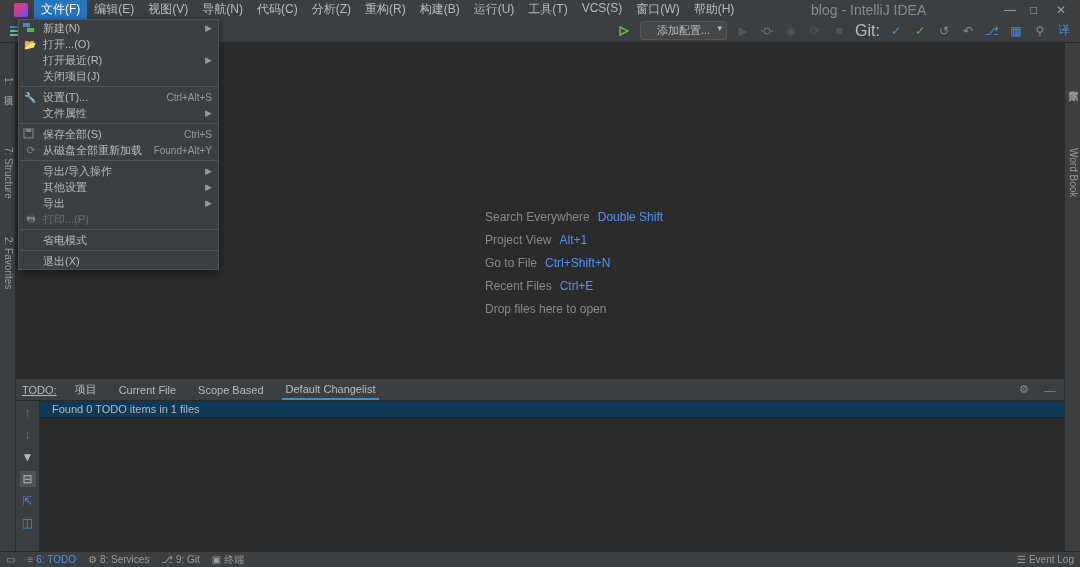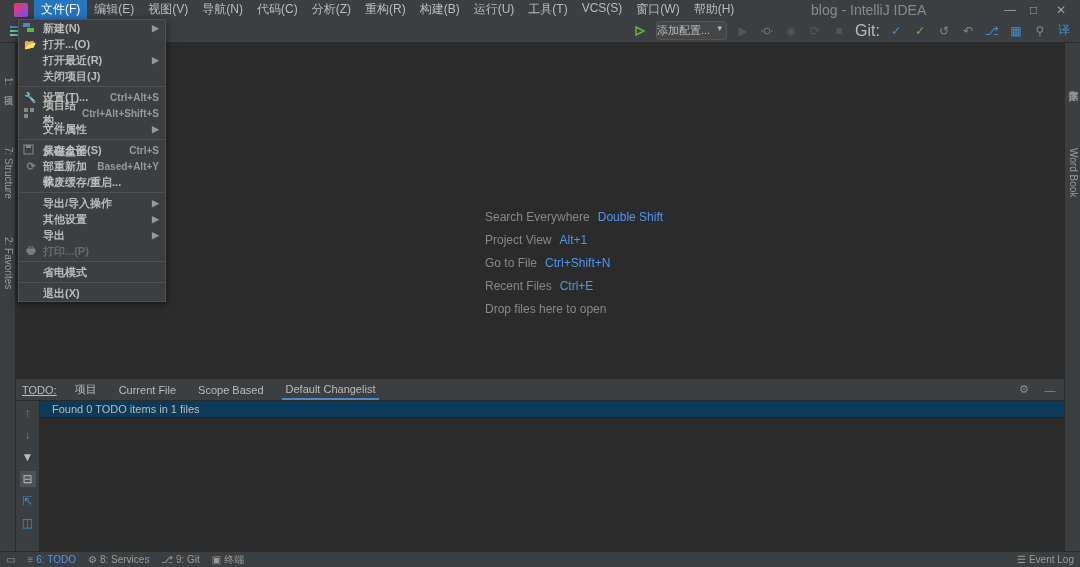--- a/index.html
+++ b/index.html
@@ -9,33 +9,33 @@
 .menubar { display: flex; gap: 0; }
 .menu-item { padding: 2px 7px; color: #bbbbbb; cursor: default; }
 .menu-item.active { background: #2675bf; color: #fff; }
 .title-center { flex: 1; text-align: center; color: #8a8a8a; font-size: 14px; }
 .win-controls { display: flex; gap: 16px; margin-left: 8px; }
 .win-btn { width: 10px; color: #a0a0a0; cursor: default; }
 .toolbar { height: 24px; background: #3c3f41; border-bottom: 1px solid #2b2b2b; display: flex; align-items: center; padding: 0 8px; }
 .tb-left { display: flex; gap: 4px; }
 .tb-icon { width: 16px; height: 16px; display: flex; align-items: center; justify-content: center; color: #8a8a8a; cursor: default; }
 .tb-right { margin-left: auto; display: flex; align-items: center; gap: 8px; }
-.run-combo { background: #444648; border: 1px solid #555; border-radius: 3px; padding: 1px 16px 1px 0; color: #bbb; font-size: 11px; position: relative; }
+.run-combo { background: #444648; border: 1px solid #555; border-radius: 3px; padding: 1px 16px 1px 16px; color: #bbb; font-size: 11px; position: relative; }
 .run-combo::after { content: "▾"; position: absolute; right: 4px; top: 1px; font-size: 9px; }
 .git-label { color: #bbb; font-size: 16px; }
 .body-area { position: absolute; top: 43px; left: 16px; right: 16px; bottom: 188px; background: #2b2b2b; }
 .left-gutter { position: absolute; top: 43px; left: 0; width: 16px; bottom: 16px; background: #3c3f41; border-right: 1px solid #2b2b2b; }
 .right-gutter { position: absolute; top: 43px; right: 0; width: 16px; bottom: 16px; background: #3c3f41; border-left: 1px solid #2b2b2b; }
 .gutter-btn { width: 16px; height: 60px; display: flex; align-items: center; justify-content: center; }
 .vtext { writing-mode: vertical-rl; font-size: 10px; color: #9a9a9a; }
 .center-hints { position: absolute; top: 210px; left: 453px; }
 .hint { display: flex; gap: 8px; margin-bottom: 9px; font-size: 12px; margin-left: 32px; }
 .hint-label { color: #888; }
 .hint-key { color: #5394ec; }
-.file-menu { position: absolute; top: 19px; left: 18px; width: 148px; background: #3c3f41; border: 1px solid #515151; box-shadow: 0 2px 8px rgba(0,0,0,0.5); z-index: 100; font-weight: bold; }
+.file-menu { position: absolute; top: 19px; left: 18px; width: 201px; background: #3c3f41; border: 1px solid #515151; box-shadow: 0 2px 8px rgba(0,0,0,0.5); z-index: 100; }
 .fm-row { display: flex; align-items: center; padding: 2px 6px 2px 4px; height: 16px; color: #bbbbbb; cursor: default; font-size: 11px; }
 .fm-icon { width: 16px; text-align: center; margin-right: 4px; color: #808080; font-size: 11px; }
 .fm-label { flex: 1; }
 .fm-short { color: #999; font-size: 10px; }
 .fm-arrow { color: #999; font-size: 9px; margin-left: 4px; }
 .fm-sep { height: 1px; background: #515151; margin: 2px 0; }
 .fm-disabled { color: #6a6a6a; }
 .todo-panel { position: absolute; left: 16px; right: 16px; bottom: 16px; height: 172px; background: #3c3f41; }
 .todo-tabs { height: 22px; background: #3c3f41; border-bottom: 1px solid #2b2b2b; display: flex; align-items: center; padding: 0 6px; gap: 14px; font-size: 11px; color: #bbb; }
 .todo-tab { padding: 3px 4px; cursor: default; }
@@ -190,54 +190,39 @@
       <span class="fm-icon"></span>
       <span class="fm-label">关闭项目(J)</span>
     </div>
     <div class="fm-sep"></div>
     <div class="fm-row">
       <span class="fm-icon" style="font-size: 10px;">🔧</span>
       <span class="fm-label">设置(T)...</span>
       <span class="fm-short">Ctrl+Alt+S</span>
     </div>
     <div class="fm-row">
-      <span class="fm-icon">
-        <svg width="12" height="12">
-          <rect x="1" y="1" width="4" height="4" fill="#888"></rect>
-          <rect x="7" y="1" width="4" height="4" fill="#888"></rect>
-          <rect x="1" y="7" width="4" height="4" fill="#888"></rect>
-        </svg>
-      </span>
-      <span class="fm-label">项目结构...</span>
-      <span class="fm-short">Ctrl+Alt+Shift+S</span>
-    </div>
-    <div class="fm-row">
       <span class="fm-icon"></span>
       <span class="fm-label">文件属性</span>
       <span class="fm-arrow">▶</span>
     </div>
     <div class="fm-sep"></div>
     <div class="fm-row">
       <span class="fm-icon">
         <svg width="12" height="12">
           <rect x="1" y="1" width="9" height="9" fill="none" stroke="#888"></rect>
           <rect x="3" y="1" width="5" height="3" fill="#888"></rect>
         </svg>
       </span>
       <span class="fm-label">保存全部(S)</span>
       <span class="fm-short">Ctrl+S</span>
     </div>
     <div class="fm-row">
       <span class="fm-icon">⟳</span>
       <span class="fm-label">从磁盘全部重新加载</span>
-      <span class="fm-short">Based+Alt+Y</span>
-    </div>
-    <div class="fm-row">
-      <span class="fm-icon"></span>
-      <span class="fm-label">作废缓存/重启...</span>
+      <span class="fm-short">Found+Alt+Y</span>
     </div>
     <div class="fm-sep"></div>
     <div class="fm-row">
       <span class="fm-icon"></span>
       <span class="fm-label">导出/导入操作</span>
       <span class="fm-arrow">▶</span>
     </div>
     <div class="fm-row">
       <span class="fm-icon"></span>
       <span class="fm-label">其他设置</span>

